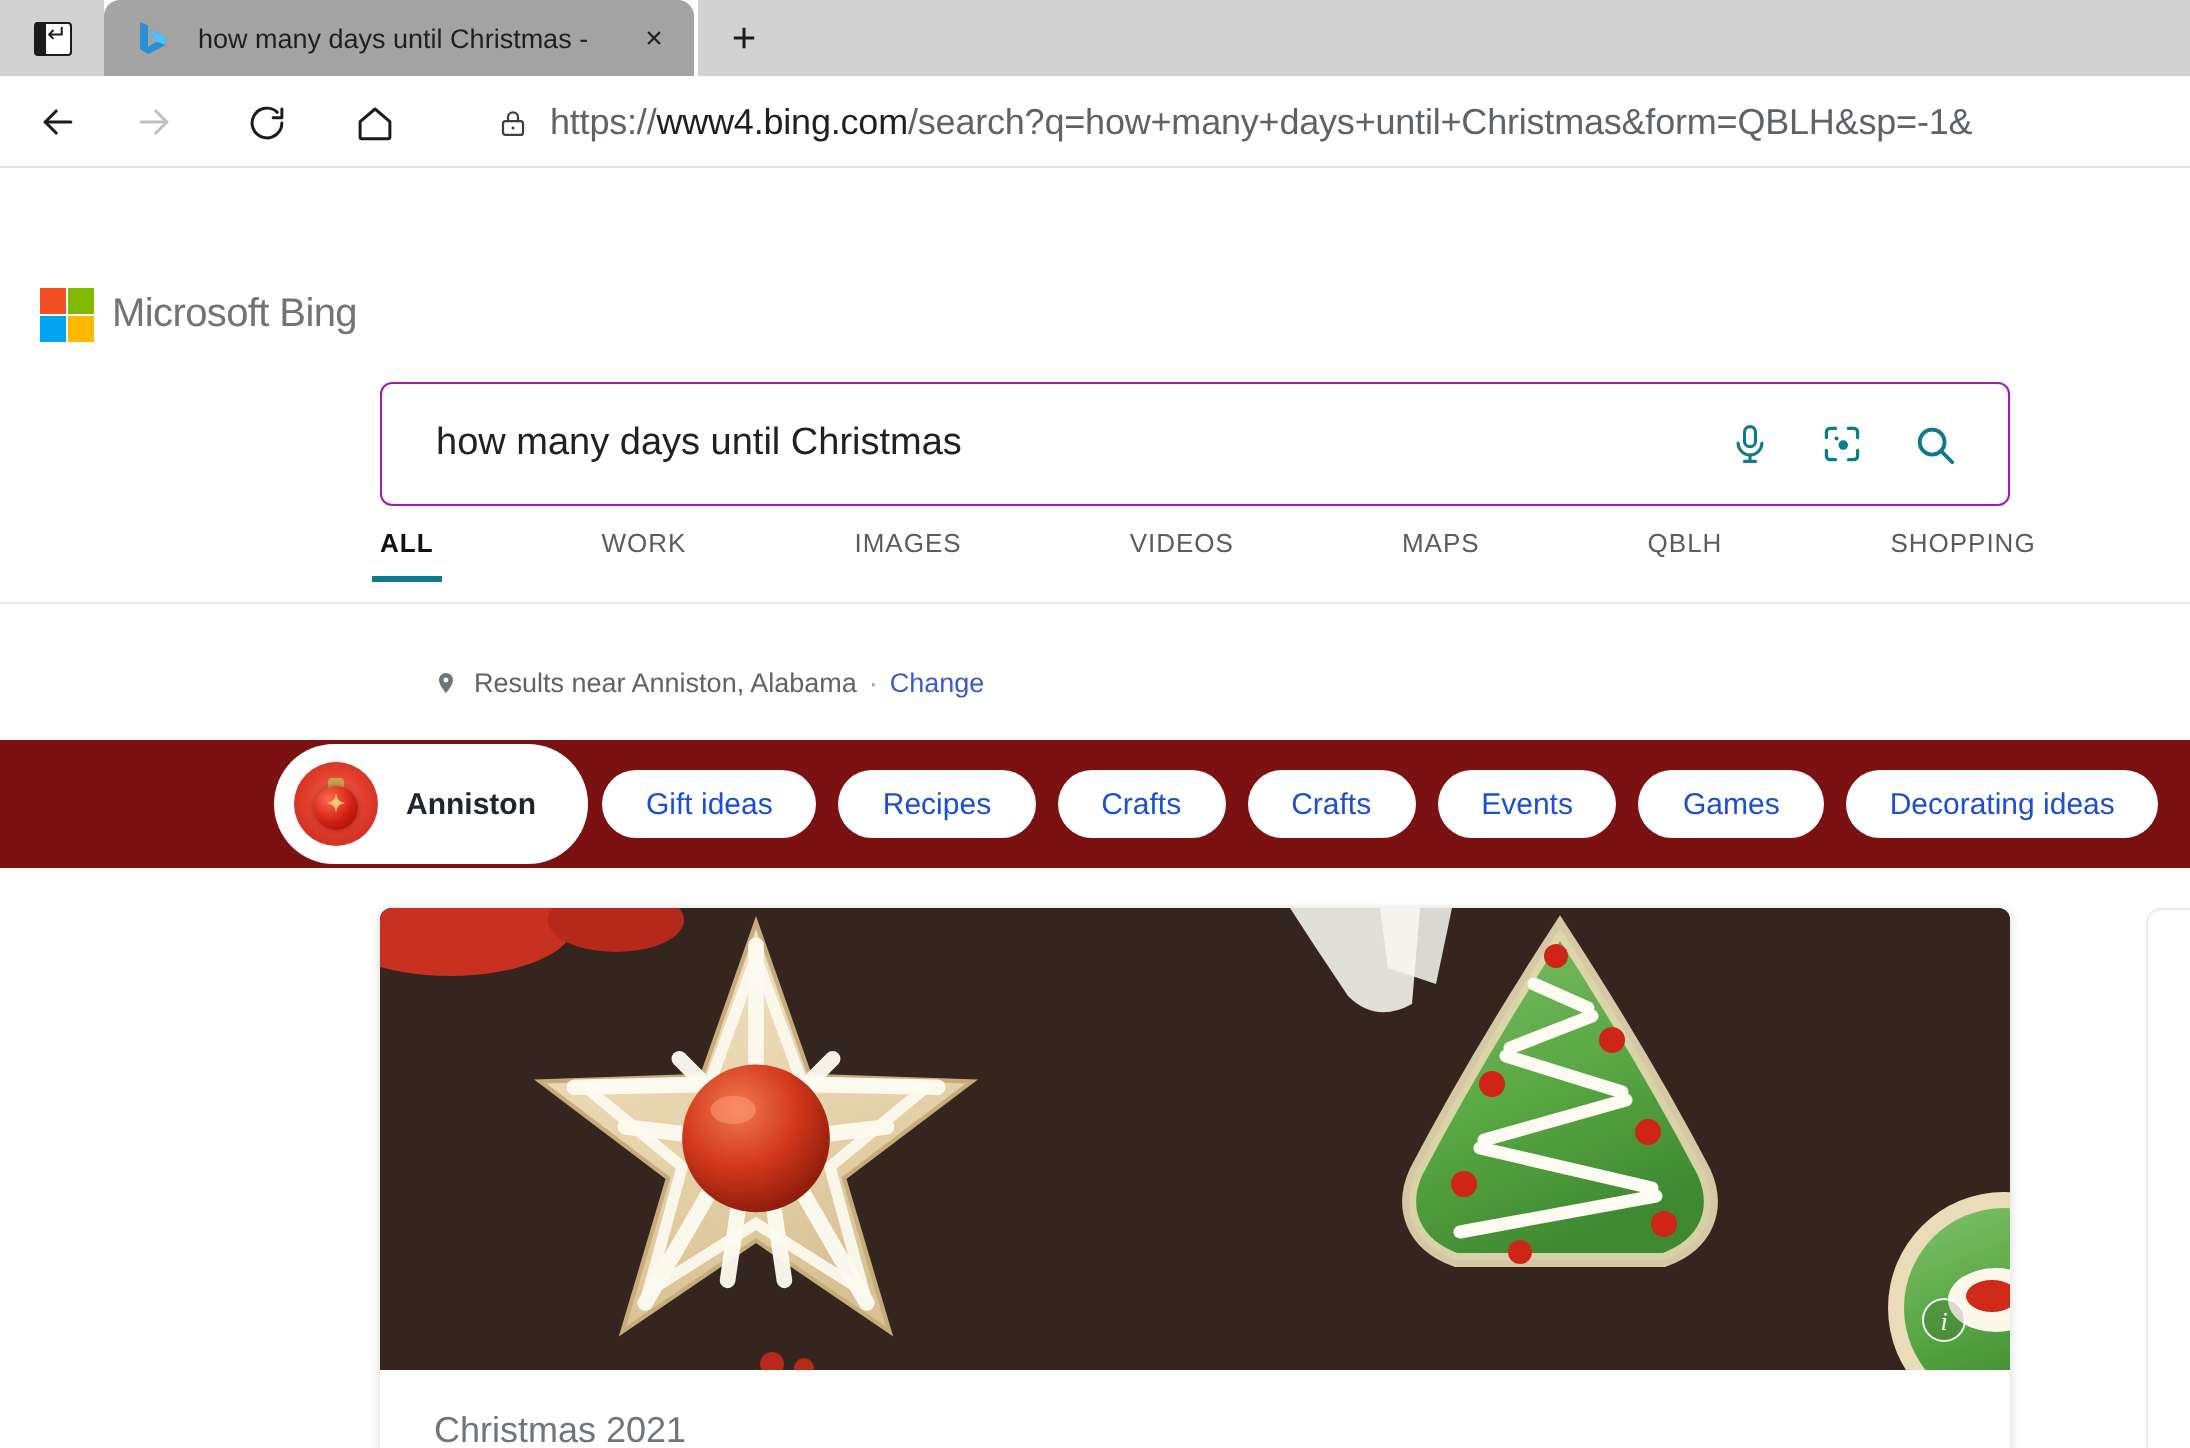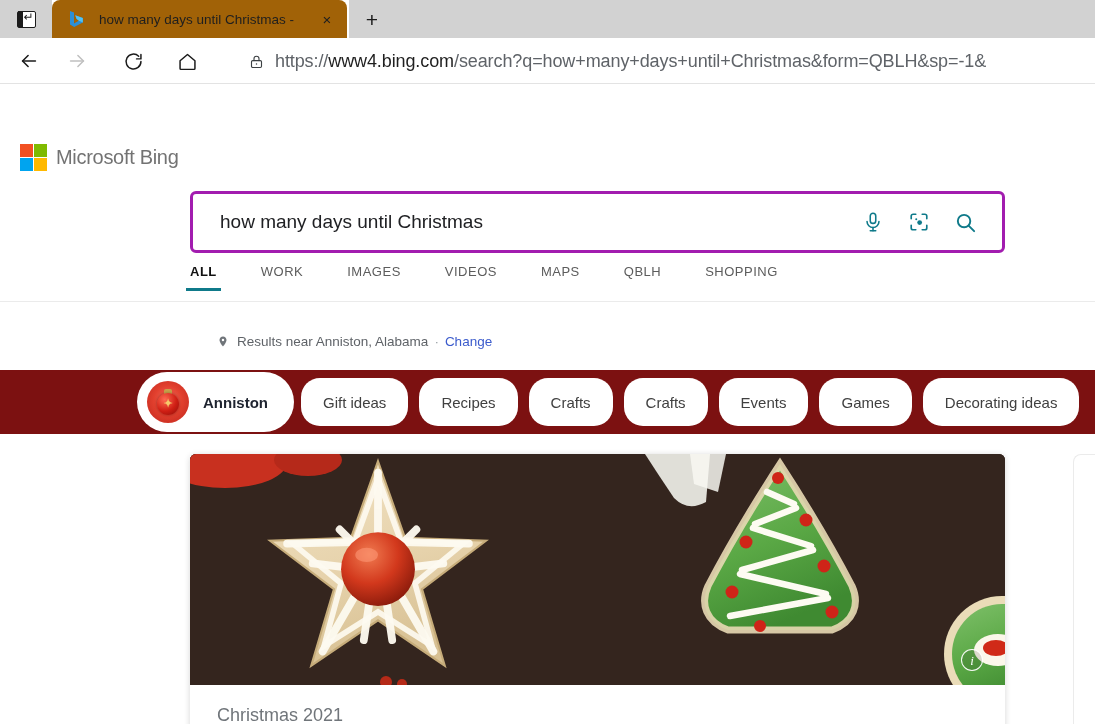--- a/index.html
+++ b/index.html
@@ -33,21 +33,21 @@
     content: ""; position: absolute; left: 0; top: -0.5px; width: 5px; height: 16px;
     background: #1b1b1b;
   }
   #tab-actions-button .glyph::after {
     content: "\21B5"; position: absolute; right: 1px; top: -4px;
     font-size: 12px; line-height: 18px; color: #1b1b1b;
   }
 
   #active-tab {
     position: absolute; left: 52px; top: 0; width: 295px; height: 38px;
-    background: #a16207; border-radius: 8px 8px 0 0;
+    background: #a3a3a3; border-radius: 8px 8px 0 0;
     display: flex; align-items: center;
   }
   #tab-favicon {
     margin-left: 16px; width: 17px; height: 18px; flex: 0 0 auto;
     position: relative;
   }
   #tab-favicon svg { display: block; }
   #tab-title {
     margin-left: 14px; font-size: 13.5px; color: #1f1f1f;
     white-space: nowrap; overflow: hidden; max-width: 198px;
@@ -117,36 +117,36 @@
     width: 27px; height: 27px; display: grid;
     grid-template-columns: 13px 13px; grid-template-rows: 13px 13px; gap: 1px;
   }
   #bing-logo-squares i { display: block; }
   #bing-logo-text {
     margin-left: 9px; font-size: 20px; color: #737373; letter-spacing: -0.3px;
   }
 
   #search-box {
     position: absolute; left: 190px; top: 107px; width: 815px; height: 62px;
-    border: 3px solid #a21caf; border-radius: 6px; background: #ffffff;
+    border: 1px solid #a21caf; border-radius: 6px; background: #ffffff;
     display: flex; align-items: center;
   }
   #search-input-value {
     margin-left: 27px; font-size: 19px; color: #202124; flex: 1 1 auto;
     white-space: nowrap; overflow: hidden;
   }
   .search-icon-btn {
     width: 46px; height: 46px; display: flex; align-items: center; justify-content: center;
     color: #0f7a8a;
   }
   #search-icon-btn-search { margin-right: 14px; }
 
   #nav-tabs {
     position: absolute; left: 190px; top: 180px; height: 37px;
-    display: flex; align-items: flex-start;
+    display: flex; align-items: flex-start; gap: 40px;
   }
   .nav-tab {
     font-size: 13px; color: #5c5c5c; letter-spacing: 0.5px;
     padding: 0 0 12px 0; margin-right: 44px; position: relative; white-space: nowrap;
   }
   .nav-tab.active { color: #111111; font-weight: bold; }
   .nav-tab.active::after {
     content: ""; position: absolute; left: -4px; right: -4px; bottom: 0;
     height: 3px; background: #0f7a8a;
   }
@@ -165,23 +165,23 @@
 
   
   #christmas-banner {
     position: absolute; left: 0; top: 286px; width: 1095px; height: 64px;
     background: #7c1111; display: flex; align-items: center;
   }
   #banner-pills {
     display: flex; align-items: center; margin-left: 141px;
   }
   .banner-pill {
-    height: 48px; border-radius: 19px; background: #ffffff;
+    height: 34px; border-radius: 19px; background: #ffffff;
     display: flex; align-items: center; padding: 0 22px;
-    font-size: 15px; color: #404040; margin-right: 11px; white-space: nowrap;
+    font-size: 15px; color: #1d4ed8; margin-right: 11px; white-space: nowrap;
   }
   .banner-pill.active {
     height: 52px; border-radius: 26px; padding: 0 22px 0 6px;
     font-weight: bold; color: #1f2430;
     box-shadow: 0 0 0 4px #ffffff;
   }
   #banner-pill-ornament {
     width: 42px; height: 42px; border-radius: 50%; margin-right: 14px;
     flex: 0 0 auto; overflow: hidden; position: relative;
     background: radial-gradient(circle at 50% 45%, #f46b5b 0%, #e2402e 45%, #d13325 70%, #ef8274 100%);

